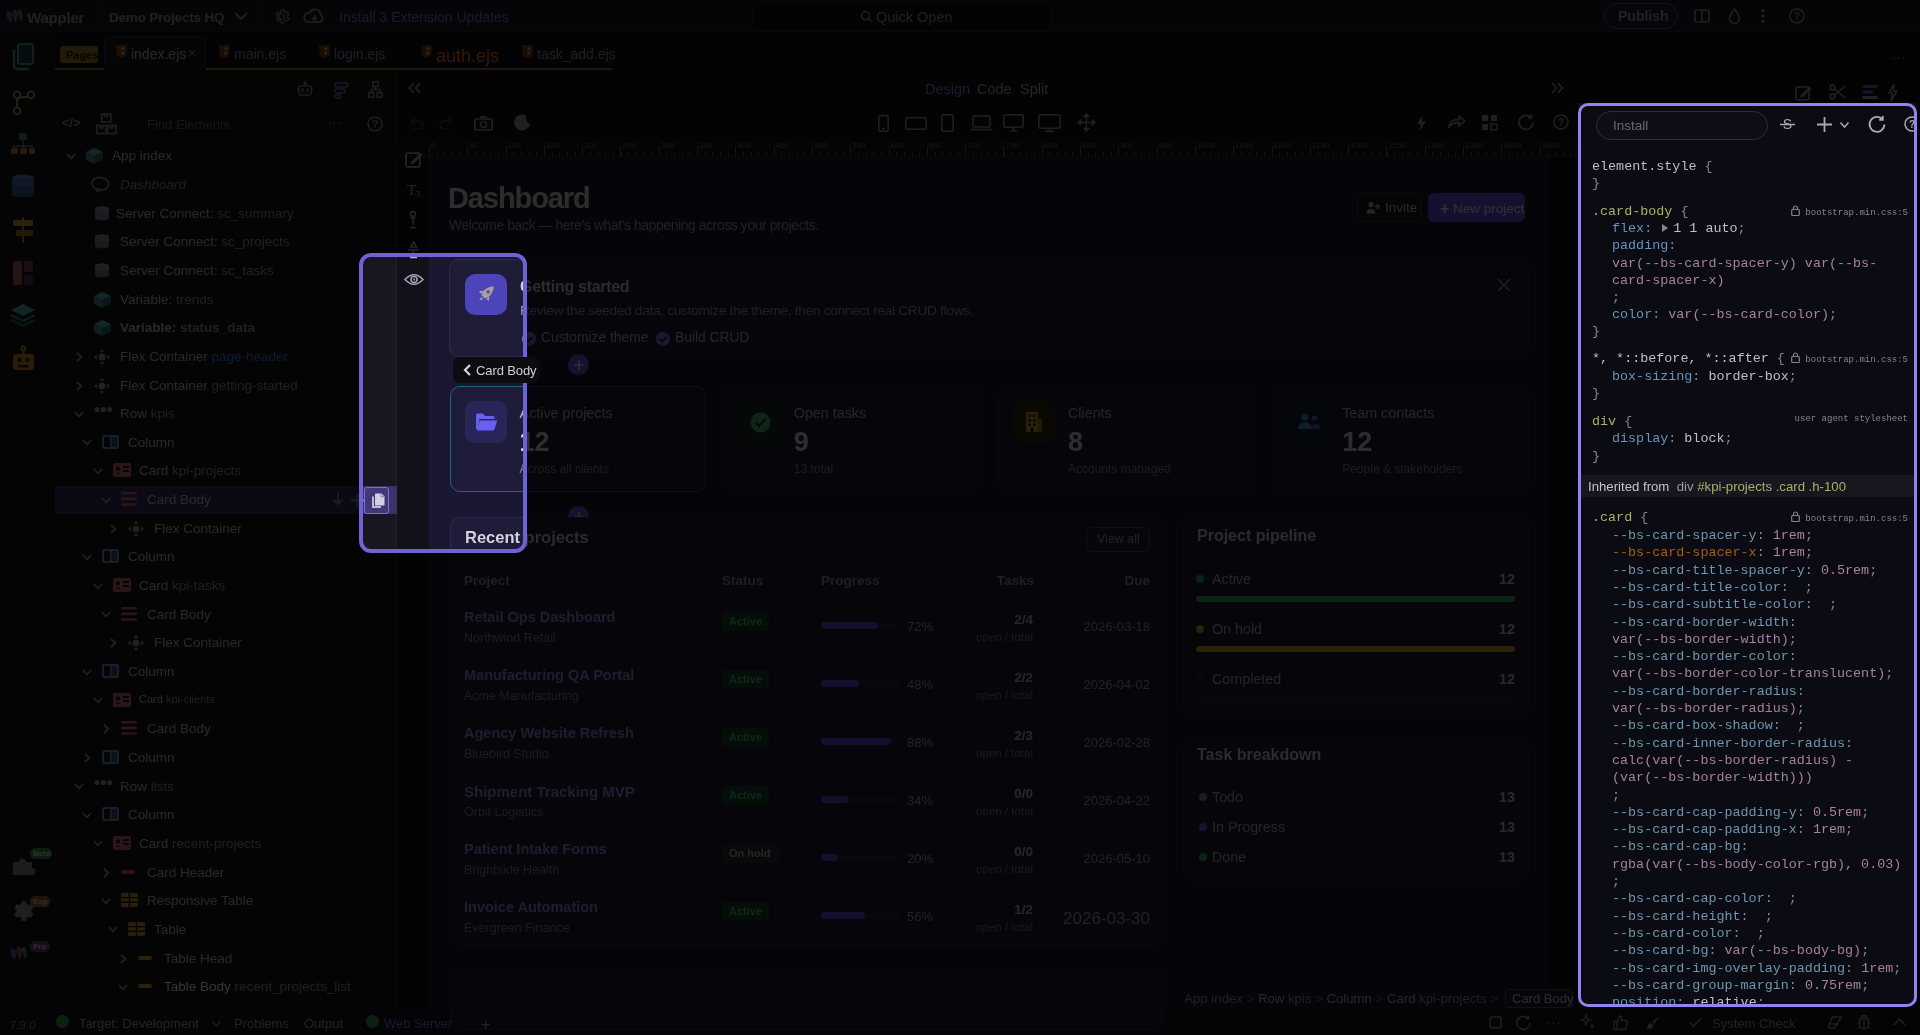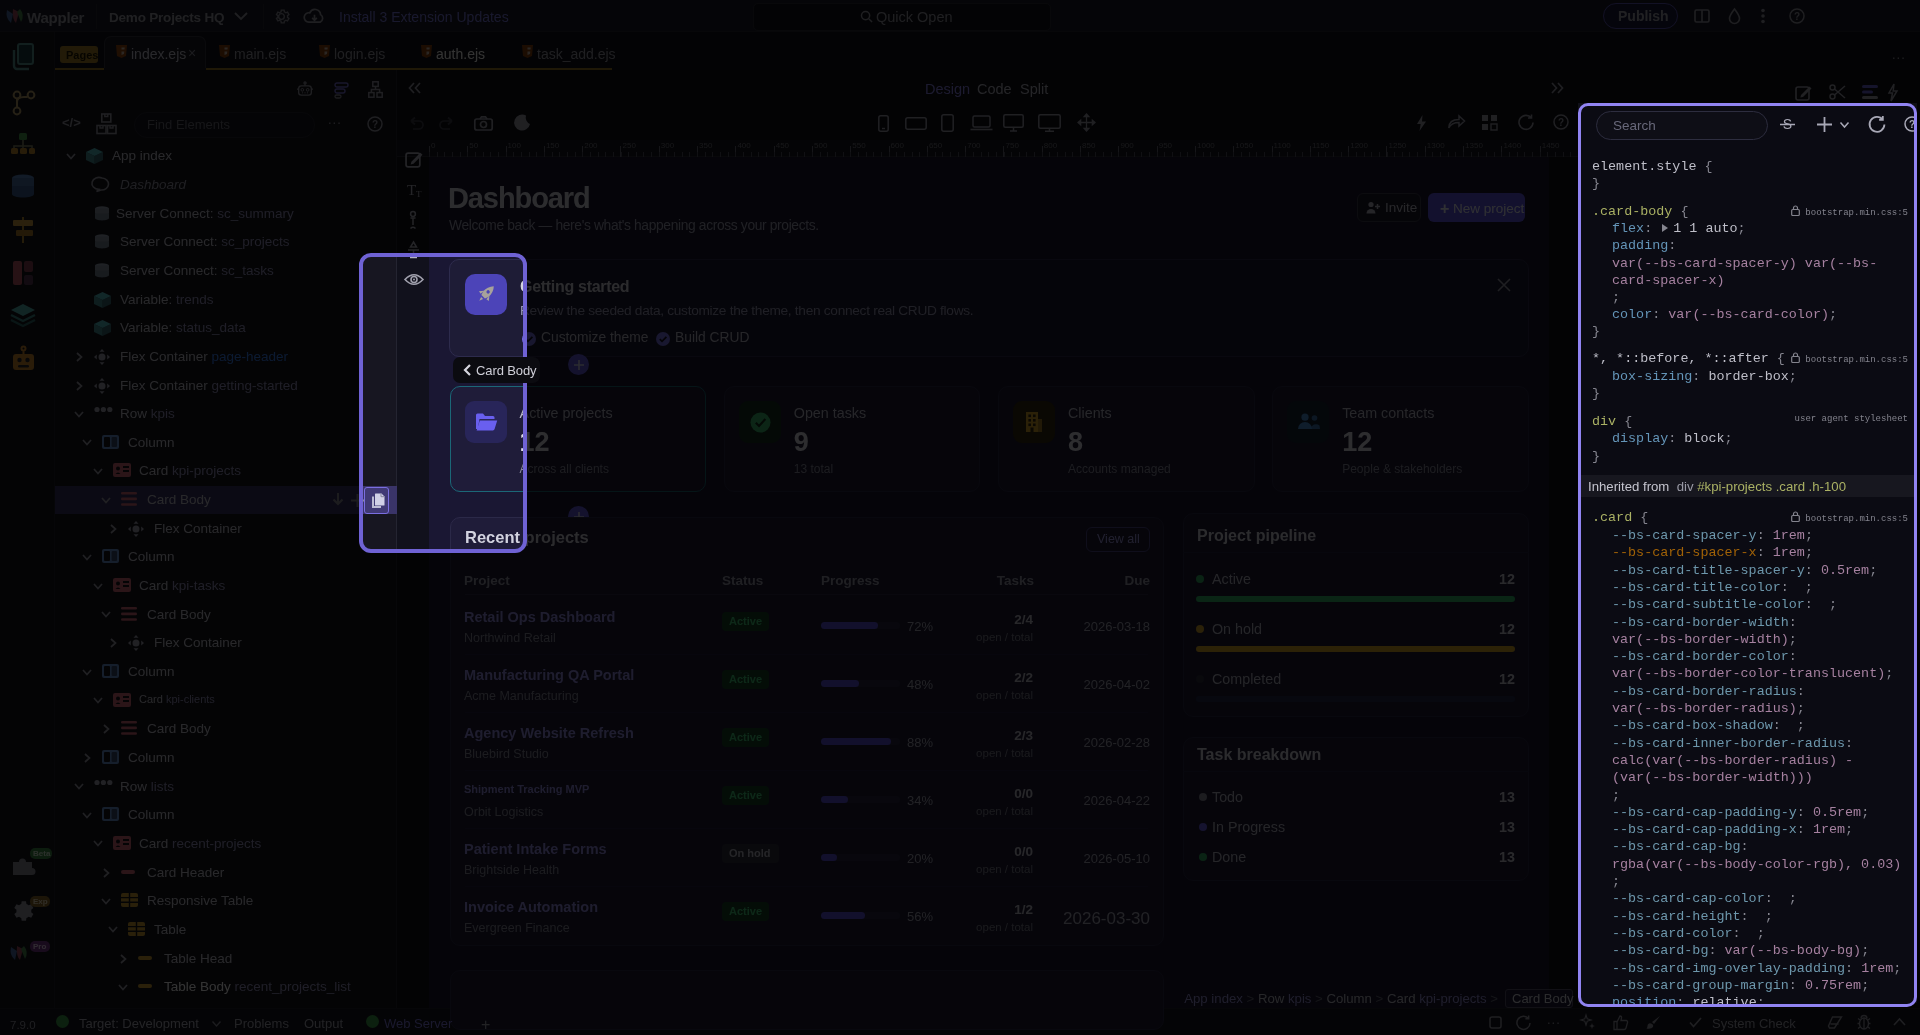--- a/index.html
+++ b/index.html
@@ -77,21 +77,21 @@
 <div class="t" style="left:234px;top:46px;font-size:14px;color:#9a9aa6;">main.ejs</div>
 <svg style="left:319px;top:45px" width="11" height="13" viewBox="0 0 11 13">
     <path d="M0 0 h11 l-1 11 -4.5 2 -4.5-2z" fill="#8a420e"></path>
     <path d="M5.5 2.5 h3.2 l-.2 2 h-3 v2 h2.8 l-.3 2.6 -2.5.8 v-9.4z" fill="#e8e8e8" opacity=".75"></path>
   </svg>
 <div class="t" style="left:334px;top:46px;font-size:14px;color:#9a9aa6;">login.ejs</div>
 <svg style="left:421px;top:45px" width="11" height="13" viewBox="0 0 11 13">
     <path d="M0 0 h11 l-1 11 -4.5 2 -4.5-2z" fill="#8a420e"></path>
     <path d="M5.5 2.5 h3.2 l-.2 2 h-3 v2 h2.8 l-.3 2.6 -2.5.8 v-9.4z" fill="#e8e8e8" opacity=".75"></path>
   </svg>
-<div class="t" style="left:436px;top:46px;font-size:14px;color:#ffffff;">auth.ejs</div>
+<div class="t" style="left:436px;top:46px;font-size:18px;color:#f97316;">auth.ejs</div>
 <svg style="left:522px;top:45px" width="11" height="13" viewBox="0 0 11 13">
     <path d="M0 0 h11 l-1 11 -4.5 2 -4.5-2z" fill="#8a420e"></path>
     <path d="M5.5 2.5 h3.2 l-.2 2 h-3 v2 h2.8 l-.3 2.6 -2.5.8 v-9.4z" fill="#e8e8e8" opacity=".75"></path>
   </svg>
 <div class="t" style="left:537px;top:46px;font-size:14px;color:#9a9aa6;">task_add.ejs</div>
 <div class="" style="left:55px;top:68px;width:557px;height:1.5px;background:#9a7a24;"></div>
 <div class="" style="left:104px;top:68px;width:102px;height:1.5px;background:#1c1c27;"></div>
 <div class="t" style="left:1892px;top:47px;font-size:13px;color:#9a9aa6;letter-spacing:1px;">...</div>
 <svg style="left:9px;top:42px" width="28" height="30" viewBox="0 0 28 30">
     <path d="M5 8 v16 a3 3 0 0 0 3 3 h12" fill="none" stroke="#5a9a96" stroke-width="2.4"></path>
@@ -223,21 +223,21 @@
     <path d="M8.5 0 L17 4 8.5 8 0 4z" fill="#58c0c8"></path>
     <path d="M0 4 v8 l8.5 4 v-8z" fill="#58c0c8" opacity=".72"></path>
     <path d="M17 4 v8 l-8.5 4 v-8z" fill="#58c0c8" opacity=".5"></path>
   </svg>
 <div class="t" style="left:120px;top:291.575px;font-size:13.5px;"><span style="color:#c8c8d2">Variable: </span><span style="color:#9a97c0">trends</span></div>
 <svg style="left:94px;top:320.22499999999997px" width="17" height="16" viewBox="0 0 17 16">
     <path d="M8.5 0 L17 4 8.5 8 0 4z" fill="#58c0c8"></path>
     <path d="M0 4 v8 l8.5 4 v-8z" fill="#58c0c8" opacity=".72"></path>
     <path d="M17 4 v8 l-8.5 4 v-8z" fill="#58c0c8" opacity=".5"></path>
   </svg>
-<div class="t" style="left:120px;top:320.22499999999997px;font-size:13.5px;"><span style="color:#c8c8d2">Variable: </span><span style="color:#9a97c0">status_data</span></div>
+<div class="t" style="left:120px;top:320.22499999999997px;font-size:13.5px;font-weight:bold;"><span style="color:#c8c8d2">Variable: </span><span style="color:#9a97c0">status_data</span></div>
 <svg style="left:75.5px;top:351.87499999999994px" width="7" height="10">
     <path d="M1 1 L5.5 5 L1 9" stroke="#a0a0ac" stroke-width="1.7" fill="none"></path>
   </svg>
 <svg style="left:94px;top:348.87499999999994px" width="16" height="16" viewBox="0 0 16 16">
     <path d="M8 0 l2.5 2.8 h-5z M8 16 l2.5-2.8 h-5z M0 8 l2.8-2.5 v5z M16 8 l-2.8-2.5 v5z M8 4.5 a1.7 1.7 0 1 1 0 7 a1.7 1.7 0 0 1 0-7" fill="#a5a5b5"></path>
   </svg>
 <div class="t" style="left:120px;top:348.87499999999994px;font-size:13.5px;"><span style="color:#c8c8d2">Flex Container </span><span style="color:#3b82f6">page-header</span></div>
 <svg style="left:75.5px;top:380.525px" width="7" height="10">
     <path d="M1 1 L5.5 5 L1 9" stroke="#a0a0ac" stroke-width="1.7" fill="none"></path>
   </svg>
@@ -706,21 +706,21 @@
 <div class="t" style="left:464px;top:746.5px;font-size:12.5px;color:#8a8a9a;">Bluebird Studio</div>
 <div class="" style="left:722px;top:728px;width:47px;height:19px;background:#164426;border-radius:4px;"></div>
 <div class="t" style="left:729px;top:731px;font-size:11px;font-weight:bold;color:#42c878;">Active</div>
 <div class="" style="left:821px;top:738px;width:79px;height:7px;background:#2a2742;border-radius:3.5px;"></div>
 <div class="" style="left:821px;top:738px;width:69.52px;height:7px;background:#5a50dc;border-radius:3.5px;"></div>
 <div class="t" style="left:0px;top:735px;font-size:13px;color:#a8a8b8;right:987px;left:auto;">88%</div>
 <div class="t" style="left:0px;top:728px;font-size:13.5px;font-weight:bold;color:#c2c2ce;right:887px;left:auto;">2/3</div>
 <div class="t" style="left:0px;top:747px;font-size:11.5px;color:#82828f;right:887px;left:auto;">open / total</div>
 <div class="t" style="left:0px;top:735px;font-size:13px;color:#a8a8b8;right:770px;left:auto;">2026-02-28</div>
 <div class="" style="left:465px;top:769.5px;width:683px;height:1px;background:#252242;"></div>
-<div class="t" style="left:464px;top:783px;font-size:11px;font-weight:bold;color:#978fe6;">Shipment Tracking MVP</div>
+<div class="t" style="left:464px;top:783px;font-size:15px;font-weight:bold;color:#978fe6;">Shipment Tracking MVP</div>
 <div class="t" style="left:464px;top:804.5px;font-size:12.5px;color:#8a8a9a;">Orbit Logistics</div>
 <div class="" style="left:722px;top:786px;width:47px;height:19px;background:#164426;border-radius:4px;"></div>
 <div class="t" style="left:729px;top:789px;font-size:11px;font-weight:bold;color:#42c878;">Active</div>
 <div class="" style="left:821px;top:796px;width:79px;height:7px;background:#2a2742;border-radius:3.5px;"></div>
 <div class="" style="left:821px;top:796px;width:26.86px;height:7px;background:#5a50dc;border-radius:3.5px;"></div>
 <div class="t" style="left:0px;top:793px;font-size:13px;color:#a8a8b8;right:987px;left:auto;">34%</div>
 <div class="t" style="left:0px;top:786px;font-size:13.5px;font-weight:bold;color:#c2c2ce;right:887px;left:auto;">0/0</div>
 <div class="t" style="left:0px;top:805px;font-size:11.5px;color:#82828f;right:887px;left:auto;">open / total</div>
 <div class="t" style="left:0px;top:793px;font-size:13px;color:#a8a8b8;right:770px;left:auto;">2026-04-22</div>
 <div class="" style="left:465px;top:827.5px;width:683px;height:1px;background:#252242;"></div>
@@ -828,21 +828,21 @@
 <div class="" style="left:363px;top:257px;width:160px;height:292px;background:rgba(105,92,228,0.025);"></div>
 <div class="" style="left:359px;top:253px;width:168px;height:300px;border:4.5px solid #6f62d4;border-radius:12px;"></div>
 <div class="" style="left:364px;top:487px;width:25px;height:27px;border:1.5px solid #7a6ee0;border-radius:3px;background:rgba(120,105,235,0.10);"></div>
 <div style="left:453px;top:357px;width:87px;height:26px;background:#0b0b10;border-radius:7px;"></div>
 <svg style="left:463px;top:364px" width="8" height="12">
     <path d="M7 1 L2 6 L7 11" stroke="#d5d5de" stroke-width="2.2" fill="none"></path>
   </svg>
 <div class="t" style="left:476px;top:363px;font-size:13px;color:#cfcfd8;letter-spacing:-.1px;">Card Body</div>
 <div style="left:1578px;top:103px;width:339px;height:903.5px;background:#0b0b13;border:3px solid #9184f2;border-radius:10px;overflow:hidden;">
 <div style="left:15px;top:5px;width:172px;height:29px;background:#0e0e16;border:1.5px solid #2d2d3f;border-radius:15px;"></div>
-<div class="t" style="left:32px;top:12px;font-size:13.5px;color:#68687a;">Search</div>
+<div class="t" style="left:32px;top:12px;font-size:13.5px;color:#68687a;">Install</div>
 <svg style="left:197px;top:10px" width="19" height="17" viewBox="0 0 19 17">
       <text x="9.5" y="13" font-size="14" fill="#a8a8b6" text-anchor="middle" font-family="Liberation Sans">S</text>
       <path d="M2 8.5 h15" stroke="#a8a8b6" stroke-width="1.5"></path>
     </svg>
 <svg style="left:236px;top:11px" width="15" height="15">
       <path d="M7.5 0 v15 M0 7.5 h15" stroke="#a8a8b6" stroke-width="1.8"></path>
     </svg>
 <svg style="left:259px;top:16px" width="9" height="6">
       <path d="M0.5 0.5 L4.5 5 L8.5 0.5" stroke="#a8a8b6" stroke-width="1.5" fill="none"></path>
     </svg>

